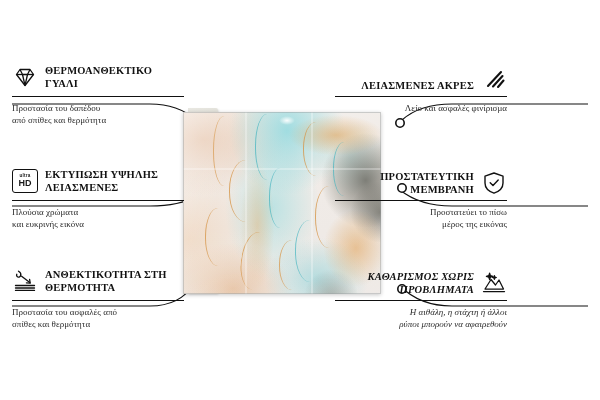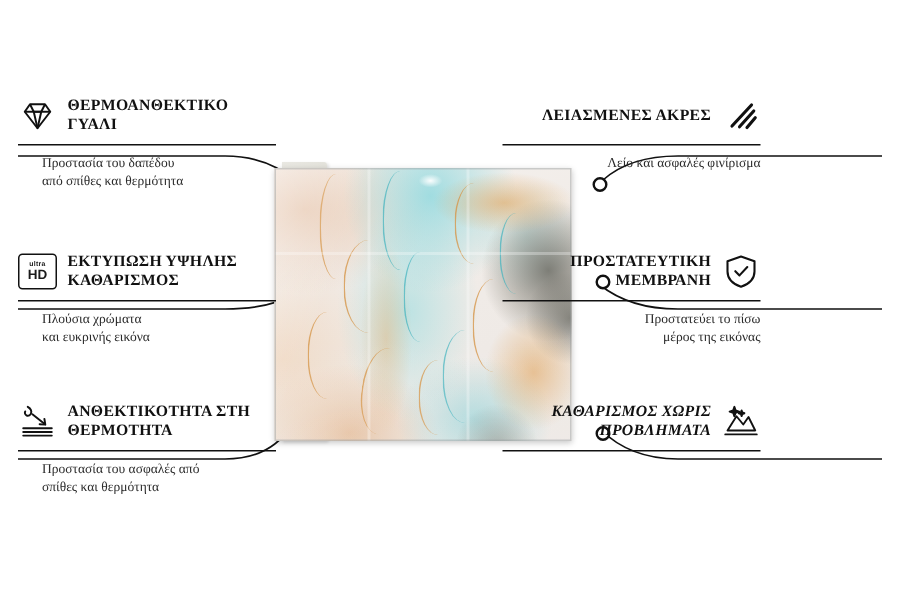--- a/index.html
+++ b/index.html
@@ -88,34 +88,34 @@
   }
 
   
   .feature{position:absolute;width:172px;}
   .f-left{left:12px;text-align:left;}
   .f-right{right:12px;text-align:right;}
 
   .f-head{
     display:flex;align-items:center;gap:7px;min-height:30px;
   }
-  .f-right .f-head{flex-direction:row-reverse;}
+  .f-right .f-head{flex-direction:row-reverse;align-items:flex-end;}
   .f-title{
     font-family:"Liberation Serif", serif;
     font-size:10.5px;font-weight:700;letter-spacing:.2px;
     line-height:13px;color:#111;
     flex:1;
   }
   .rule{
     height:0;border-top:1.3px solid #111;margin-top:4px;width:100%;
   }
   .f-desc{
     margin-top:5px;
     font-family:"Liberation Serif", serif;
-    font-size:9px;line-height:12px;color:#2b2b2b;margin-left:16px;
+    font-size:9px;line-height:12px;color:#2b2b2b;
   }
 
   
   .ic{width:26px;height:26px;flex:0 0 26px;display:block;}
   .ic svg{display:block;width:26px;height:26px;}
   .hd-badge{
     width:26px;height:24px;border:1.4px solid #111;border-radius:3px;
     display:flex;flex-direction:column;align-items:center;justify-content:center;
     line-height:1;flex:0 0 26px;box-sizing:border-box;
   }
@@ -203,21 +203,21 @@
       <div>από σπίθες και θερμότητα</div>
     </div>
   </div>
 
   <div class="feature f-left" style="top:166px;">
     <div class="f-head">
       <span class="hd-badge">
         <span class="u">ultra</span>
         <span class="h">HD</span>
       </span>
-      <span class="f-title">ΕΚΤΥΠΩΣΗ ΥΨΗΛΗΣ ΚΑΘΑΡΙΣΜΟΣ</span>
+      <span class="f-title">ΕΚΤΥΠΩΣΗ ΥΨΗΛΗΣ ΛΕΙΑΣΜΕΝΕΣ</span>
     </div>
     <div class="rule"></div>
     <div class="f-desc">
       <div>Πλούσια χρώματα</div>
       <div>και ευκρινής εικόνα</div>
     </div>
   </div>
 
   <div class="feature f-left" style="top:266px;">
     <div class="f-head">
@@ -289,15 +289,19 @@
           <path d="M4 19 L10 9.5 L14.5 15 L18 10 L22.5 19 Z"></path>
           <path d="M2.5 21.6 H23.5"></path>
           <path d="M8.6 3.2 L9.4 5.6 L11.8 6.4 L9.4 7.2 L8.6 9.6 L7.8 7.2 L5.4 6.4 L7.8 5.6 Z" fill="#111"></path>
           <path d="M13.4 5.6 L13.9 7.0 L15.3 7.5 L13.9 8.0 L13.4 9.4 L12.9 8.0 L11.5 7.5 L12.9 7.0 Z" fill="#111"></path>
         </g>
           </svg>
       </span>
       <span class="f-title">ΚΑΘΑΡΙΣΜΟΣ ΧΩΡΙΣ ΠΡΟΒΛΗΜΑΤΑ</span>
     </div>
     <div class="rule"></div>
+    <div class="f-desc">
+      <div>Η αιθάλη, η στάχτη ή άλλοι</div>
+      <div>ρύποι μπορούν να αφαιρεθούν</div>
+    </div>
   </div>
 
 </div>
 
 </body></html>

